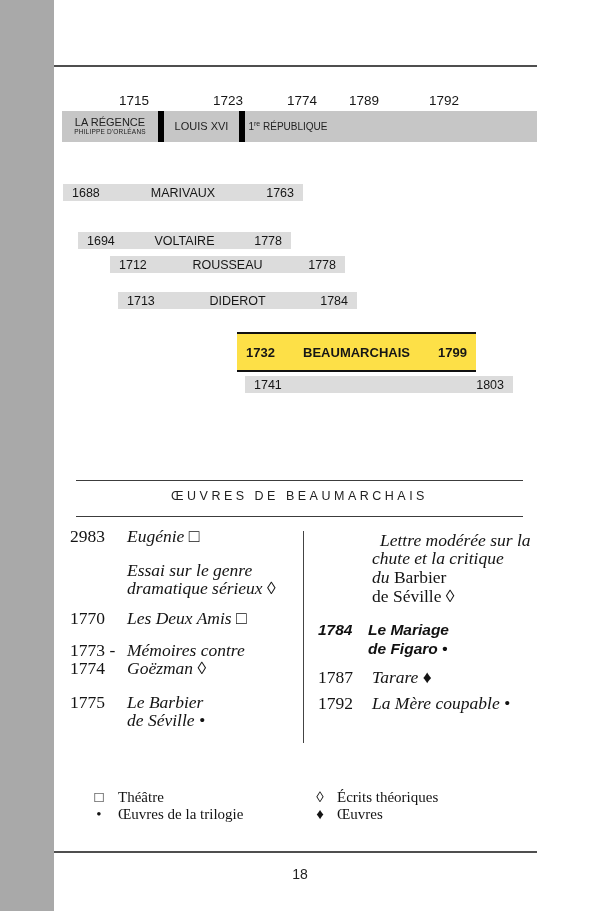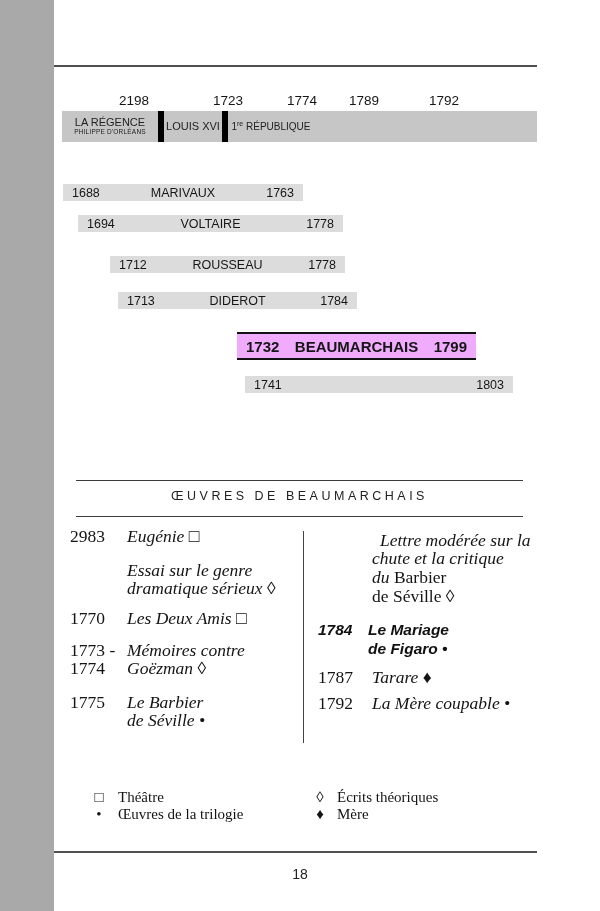--- a/index.html
+++ b/index.html
@@ -38,22 +38,22 @@
   .tl-seg.small { font-size: 10px; }
 
   
   .abar {
     height: 17px; background: #dcdcdc;
     display: flex; justify-content: space-between; align-items: center;
     padding: 0 9px; font-size: 12.5px; color: #161616; white-space: nowrap;
   }
   .abar .aname { padding: 0 6px; }
   .abar-main {
-    background: #f0abfc; height: 28px; font-weight: bold;
-    border-top: 2px solid #111; border-bottom: 2px solid #111; font-size: 15px;
+    background: #fde047; height: 40px; font-weight: bold;
+    border-top: 2px solid #111; border-bottom: 2px solid #111; font-size: 13px;
   }
 
   
   .works-rule { left: 76px; width: 447px; height: 1px; background: #3c3c3c; }
   .works-title {
     left: 76px; width: 447px; top: 489px; text-align: center;
     font-size: 12.5px; letter-spacing: 3.5px; color: #222; white-space: nowrap;
   }
   .col-divider { left: 303px; top: 531px; width: 1px; height: 212px; background: #444; }
 
@@ -69,45 +69,45 @@
 
   .page-num { left: 283px; top: 866px; width: 34px; text-align: center; font-size: 14px; color: #222; }
 </style>
 </head>
 <body>
 
 <div class="abs left-strip"></div>
 <div class="abs page-rule rule-top"></div>
 <div class="abs page-rule rule-bottom"></div>
 
-<span class="abs tl-year" style="left:134px">2198</span>
+<span class="abs tl-year" style="left:134px">1715</span>
 <span class="abs tl-year" style="left:228px">1723</span>
 <span class="abs tl-year" style="left:302px">1774</span>
 <span class="abs tl-year" style="left:364px">1789</span>
 <span class="abs tl-year" style="left:444px">1792</span>
 
 <div class="abs tl-bar">
   <div class="tl-seg" style="width:96px">
     <span>LA RÉGENCE</span>
     <span class="tl-sub">PHILIPPE D'ORLÉANS</span>
   </div>
-  <div class="tl-seg" style="width:64px">
+  <div class="tl-seg" style="width:81px">
     <span>LOUIS XVI</span>
   </div>
   <div class="tl-seg small" style="width:92px">
     <span><span>1</span><sup>re</sup><span> RÉPUBLIQUE</span></span>
   </div>
 </div>
 
 <div class="abs abar" style="left:63px;top:184px;width:240px">
   <span>1688</span>
   <span class="aname">MARIVAUX</span>
   <span>1763</span>
 </div>
-<div class="abs abar" style="left:78px;top:215px;width:265px">
+<div class="abs abar" style="left:78px;top:232px;width:213px">
   <span>1694</span>
   <span class="aname">VOLTAIRE</span>
   <span>1778</span>
 </div>
 <div class="abs abar" style="left:110px;top:256px;width:235px">
   <span>1712</span>
   <span class="aname">ROUSSEAU</span>
   <span>1778</span>
 </div>
 <div class="abs abar" style="left:118px;top:292px;width:239px">
@@ -164,15 +164,15 @@
 <span class="abs wyear line" style="left:318px;top:694px">1792</span>
 <span class="abs ser ital line" style="left:372px;top:694px">La Mère coupable •</span>
 
 <span class="abs lg-sym" style="left:99px;top:789px">□</span>
 <span class="abs lg-text" style="left:118px;top:789px">Théâtre</span>
 <span class="abs lg-sym" style="left:99px;top:806px">•</span>
 <span class="abs lg-text" style="left:118px;top:806px">Œuvres de la trilogie</span>
 <span class="abs lg-sym" style="left:320px;top:789px">◊</span>
 <span class="abs lg-text" style="left:337px;top:789px">Écrits théoriques</span>
 <span class="abs lg-sym" style="left:320px;top:806px">♦</span>
-<span class="abs lg-text" style="left:337px;top:806px">Mère</span>
+<span class="abs lg-text" style="left:337px;top:806px">Œuvres</span>
 
 <div class="abs page-num">18</div>
 
 </body></html>

